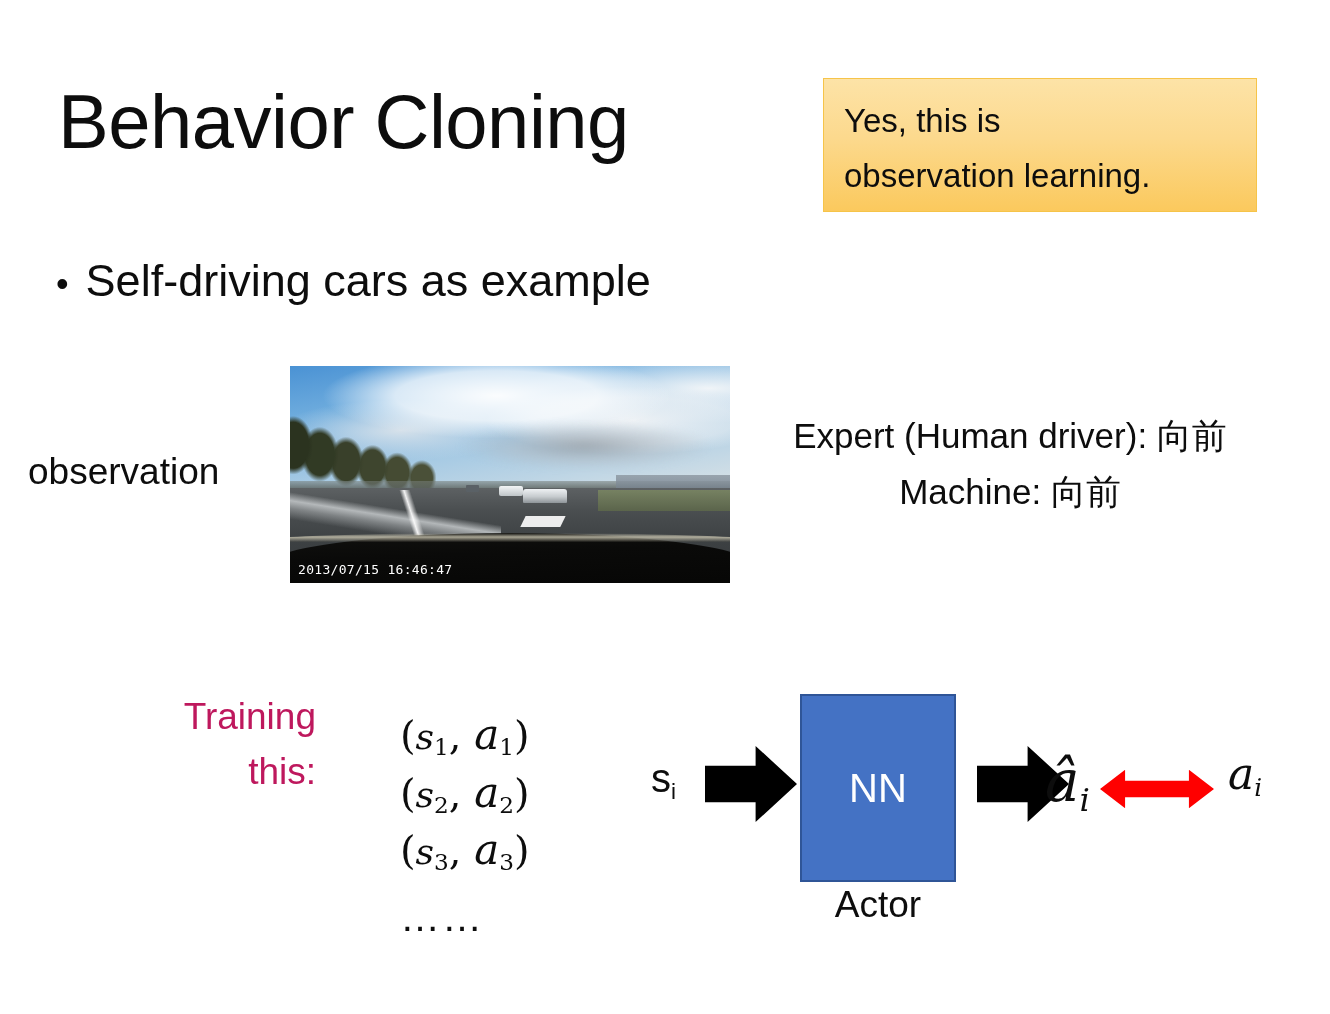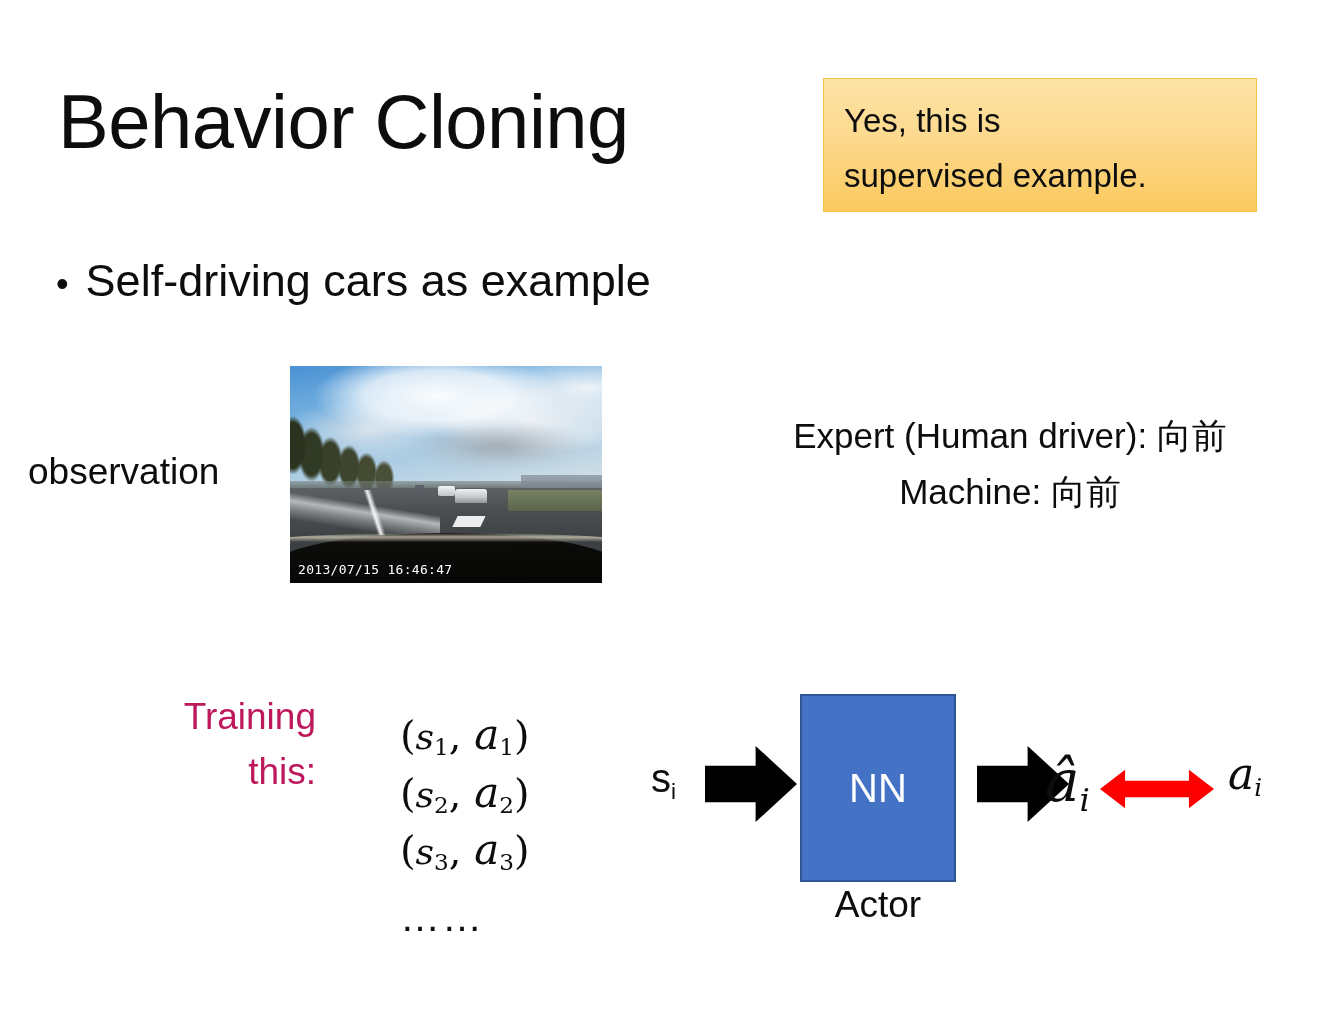--- a/index.html
+++ b/index.html
@@ -80,21 +80,21 @@
     line-height: 1;
     color: #0d0d0d;
     white-space: nowrap;
   }
 
   
   #dashcam-photo {
     position: absolute;
     left: 290px;
     top: 366px;
-    width: 312px;
+    width: 440px;
     height: 217px;
     overflow: hidden;
     background: #1b2a38;
   }
   #dashcam-photo .sky {
     position: absolute;
     left: 0; top: 0; right: 0;
     height: 57%;
     background:
       radial-gradient(ellipse 55% 48% at 47% 24%, rgba(255,255,255,0.97) 0%, rgba(255,255,255,0.75) 42%, rgba(255,255,255,0) 72%),
@@ -384,21 +384,21 @@
     white-space: nowrap;
   }
 </style>
 </head>
 <body>
 
 <div id="slide-title">Behavior Cloning</div>
 
 <div id="callout-box">
   <div class="callout-line">Yes, this is</div>
-  <div class="callout-line">supervised example.</div>
+  <div class="callout-line">observation learning.</div>
 </div>
 
 <div id="bullet-row">
   <span class="bullet-dot">•</span>
   <span class="bullet-text">Self-driving cars as example</span>
 </div>
 
 <div id="observation-label">observation</div>
 
 <div id="dashcam-photo">

